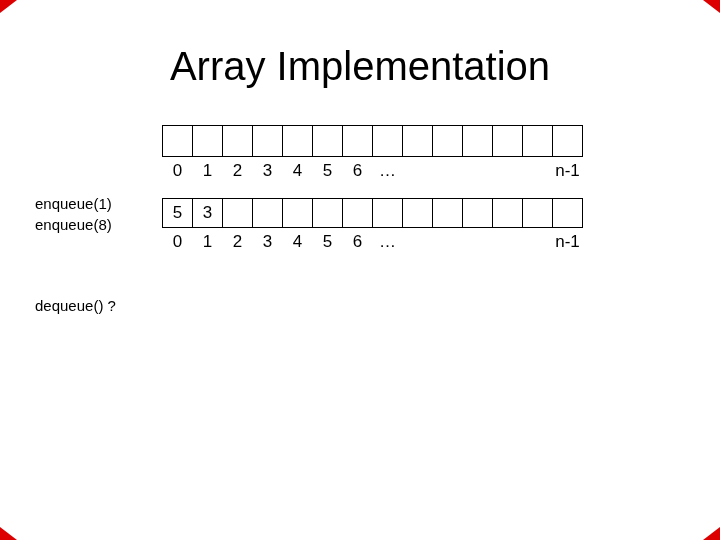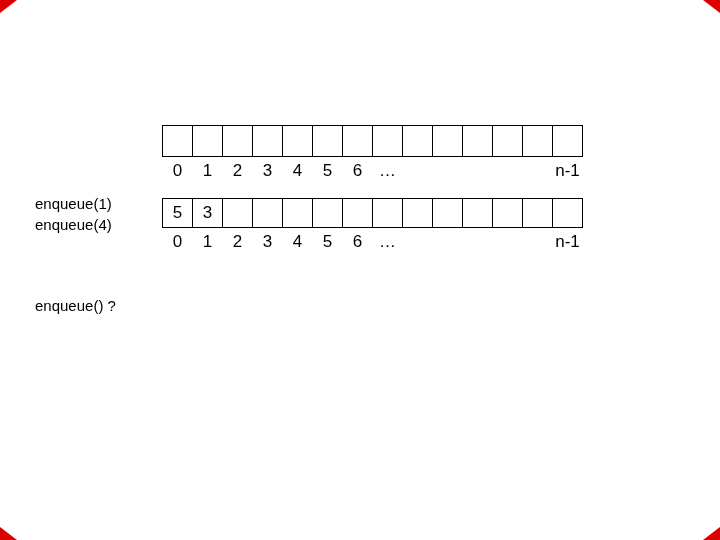--- a/index.html
+++ b/index.html
@@ -86,20 +86,21 @@
 </head>
 <body>
 
 <div class="slide" style="--bg: #ffffff; --fg: #000000; --ccol: #dd0000;">
 
   <div class="corner corner-tl"></div>
   <div class="corner corner-tr"></div>
   <div class="corner corner-bl"></div>
   <div class="corner corner-br"></div>
 
+  <h1 class="title">Array Implementation</h1>
 
   <div class="array array-0">
     <div class="cells-row">
         <div class="cell"></div>
         <div class="cell"></div>
         <div class="cell"></div>
         <div class="cell"></div>
         <div class="cell"></div>
         <div class="cell"></div>
         <div class="cell"></div>
@@ -124,21 +125,21 @@
         <div class="index-label"></div>
         <div class="index-label"></div>
         <div class="index-label"></div>
         <div class="index-label"></div>
         <div class="index-label">n-1</div>
       </div>
   </div>
 
   <div class="enqueue-block">
     <div>enqueue(1)</div>
-    <div>enqueue(4)</div>
+    <div>enqueue(8)</div>
   </div>
 
   <div class="array array-1">
     <div class="cells-row">
         <div class="cell">5</div>
         <div class="cell">3</div>
         <div class="cell"></div>
         <div class="cell"></div>
         <div class="cell"></div>
         <div class="cell"></div>
@@ -162,15 +163,15 @@
         <div class="index-label">…</div>
         <div class="index-label"></div>
         <div class="index-label"></div>
         <div class="index-label"></div>
         <div class="index-label"></div>
         <div class="index-label"></div>
         <div class="index-label">n-1</div>
       </div>
   </div>
 
-  <div class="dequeue-line">enqueue() ?</div>
+  <div class="dequeue-line">dequeue() ?</div>
 
 </div>
 
 </body></html>

